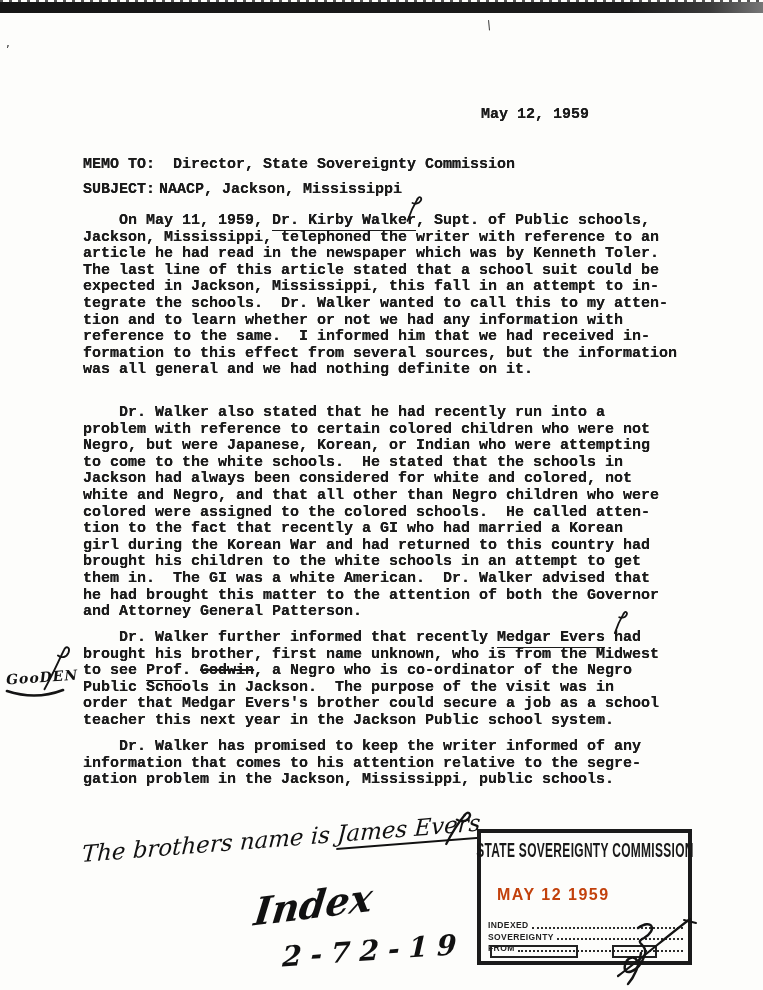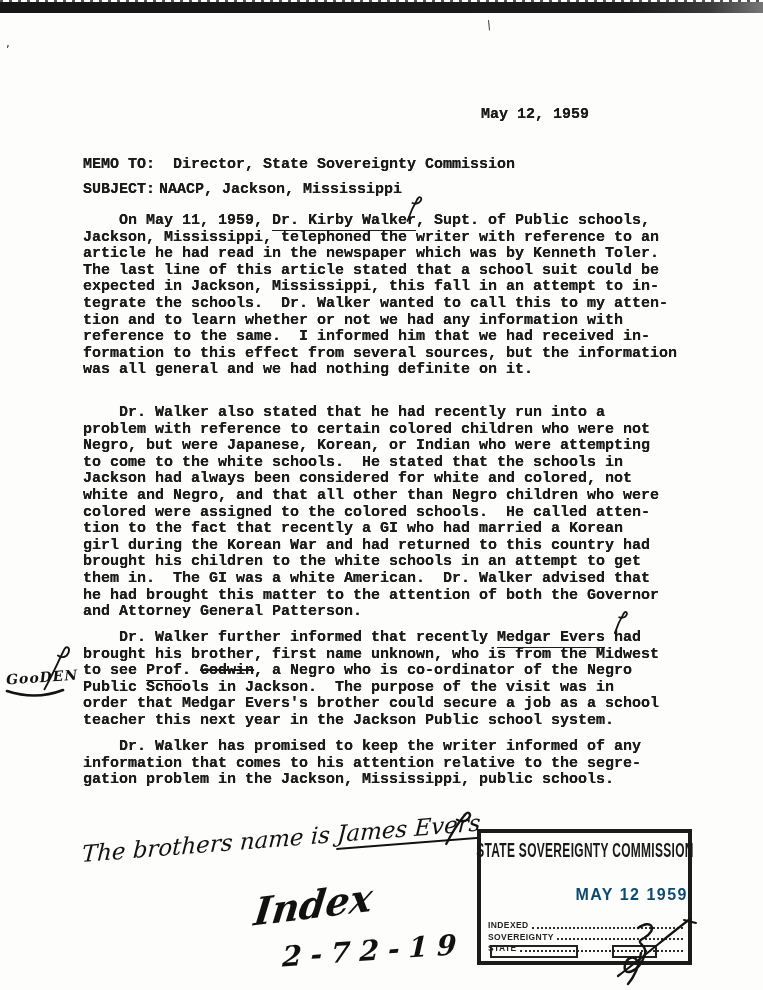--- a/index.html
+++ b/index.html
@@ -48,22 +48,22 @@
     position:absolute; left:477px; top:829px; width:215px; height:136px;
     border:4px solid #1b1b1b; box-sizing:border-box; color:#1f1f1f;
     font-family:"Liberation Sans", sans-serif;
   }
   .stamp-title {
     position:absolute; top:7px; left:50%; white-space:nowrap;
     transform:translateX(-50%) scale(0.63,1.05); transform-origin:center;
     font-weight:700; font-size:19px; letter-spacing:.5px; color:#181818;
   }
   .stamp-date {
-    position:absolute; top:53px; left:0; right:0; text-align:right;
-    font-weight:700; font-size:16px; letter-spacing:1.5px; color:#0c4a6e;
+    position:absolute; top:53px; left:16px; right:0; text-align:left;
+    font-weight:700; font-size:16px; letter-spacing:1.5px; color:#c2410c;
   }
   .stamp-rows { position:absolute; left:7px; right:5px; top:86px; }
   .stamp-row { display:flex; align-items:flex-end; height:11.4px;text-align:center; }
   .stamp-row-label { font-weight:700; font-size:8.5px; letter-spacing:.4px; line-height:9px; }
   .stamp-leader { flex:1; border-bottom:2px dotted #2c2c2c; margin:0 0 1.5px 3px; }
   .stamp-box { position:absolute; bottom:3px; height:13px; border:2px solid #222; box-sizing:border-box; }
   .stamp-box.left { left:9px; width:88px; }
   .stamp-box.right { left:131px; width:45px; }
 </style>
 </head>
@@ -157,21 +157,21 @@
     <div class="stamp-rows">
       <div class="stamp-row">
           <span class="stamp-row-label">INDEXED</span>
           <span class="stamp-leader"></span>
         </div>
       <div class="stamp-row">
           <span class="stamp-row-label">SOVEREIGNTY</span>
           <span class="stamp-leader"></span>
         </div>
       <div class="stamp-row">
-          <span class="stamp-row-label">STATE</span>
+          <span class="stamp-row-label">FROM</span>
           <span class="stamp-leader"></span>
         </div>
     </div>
     <div class="stamp-box left"></div>
     <div class="stamp-box right"></div>
   </div>
 
   <div class="mark" style="left:610px; top:908px; z-index:5;">
     <svg width="90" height="78" viewBox="0 0 90 78">
       <path stroke-width="2.4" d="M28 20 C42 10 48 22 34 30 C22 36 40 35 34 49 C28 65 12 69 15 57 C17 49 25 47 27 53"></path>

